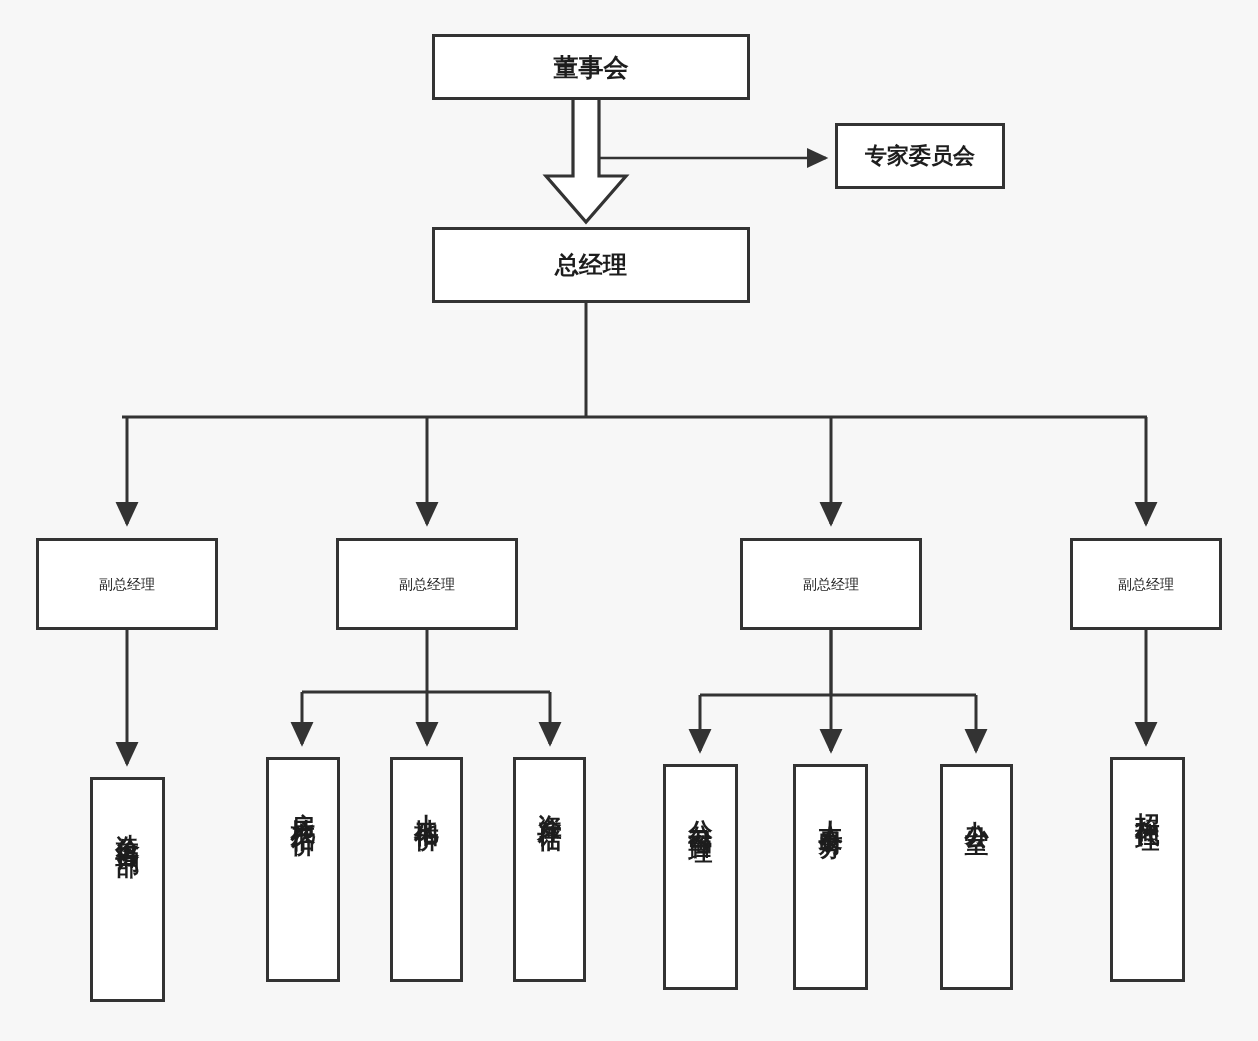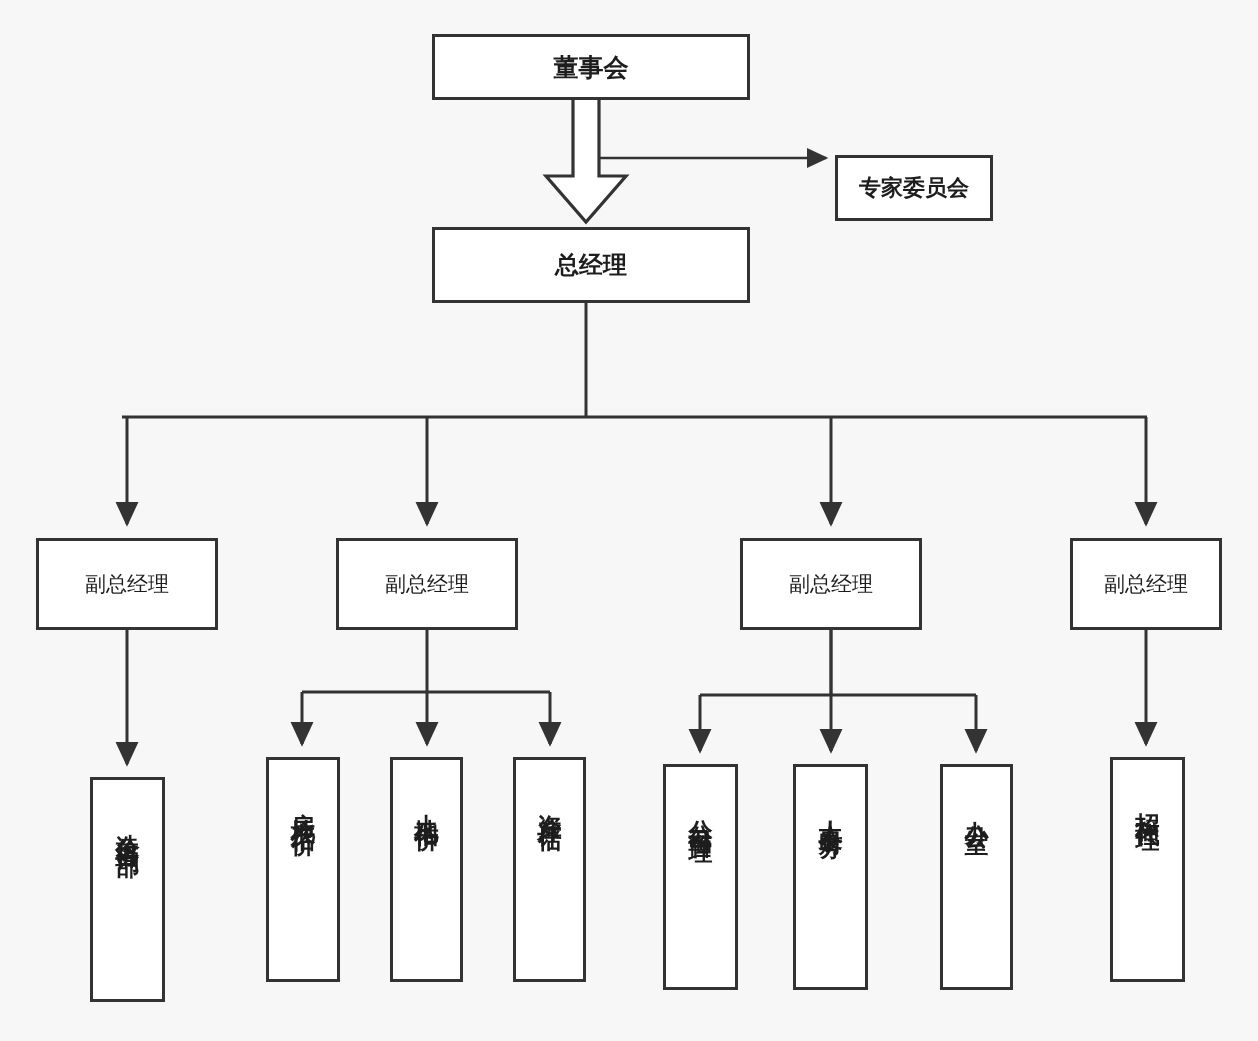--- a/index.html
+++ b/index.html
@@ -51,21 +51,21 @@
   }
   .node.gm .label {
     font-size: 24px;
     font-weight: bold;
   }
   .node.committee .label {
     font-size: 22px;
     font-weight: bold;
   }
   .node.vgm .label {
-    font-size: 21px;
+    font-size: 14px;
     font-weight: normal;
   }
   .node.vert {
     align-items: flex-start;
     justify-content: center;
     padding-top: 34px;
   }
   .node.vert .label {
     writing-mode: vertical-rl;
     text-orientation: upright;
@@ -135,21 +135,21 @@
 
     <g>
       <path d="M1146,630 L1146,744" stroke="#333333" stroke-width="3" fill="none" marker-end="url(#arrowhead)"></path>
     </g>
   </svg>
 
   <div class="node horiz board" style="left:432px; top:34px; width:318px; height:66px;">
     <span class="label">董事会</span>
   </div>
 
-  <div class="node horiz committee" style="left:835px; top:123px; width:158px; height:66px;margin-top:32px;">
+  <div class="node horiz committee" style="left:835px; top:123px; width:170px; height:66px;">
     <span class="label">专家委员会</span>
   </div>
 
   <div class="node horiz gm" style="left:432px; top:227px; width:318px; height:76px;">
     <span class="label">总经理</span>
   </div>
 
   <div class="node horiz vgm" style="left:36px; top:538px; width:182px; height:92px;">
     <span class="label">副总经理</span>
   </div>

